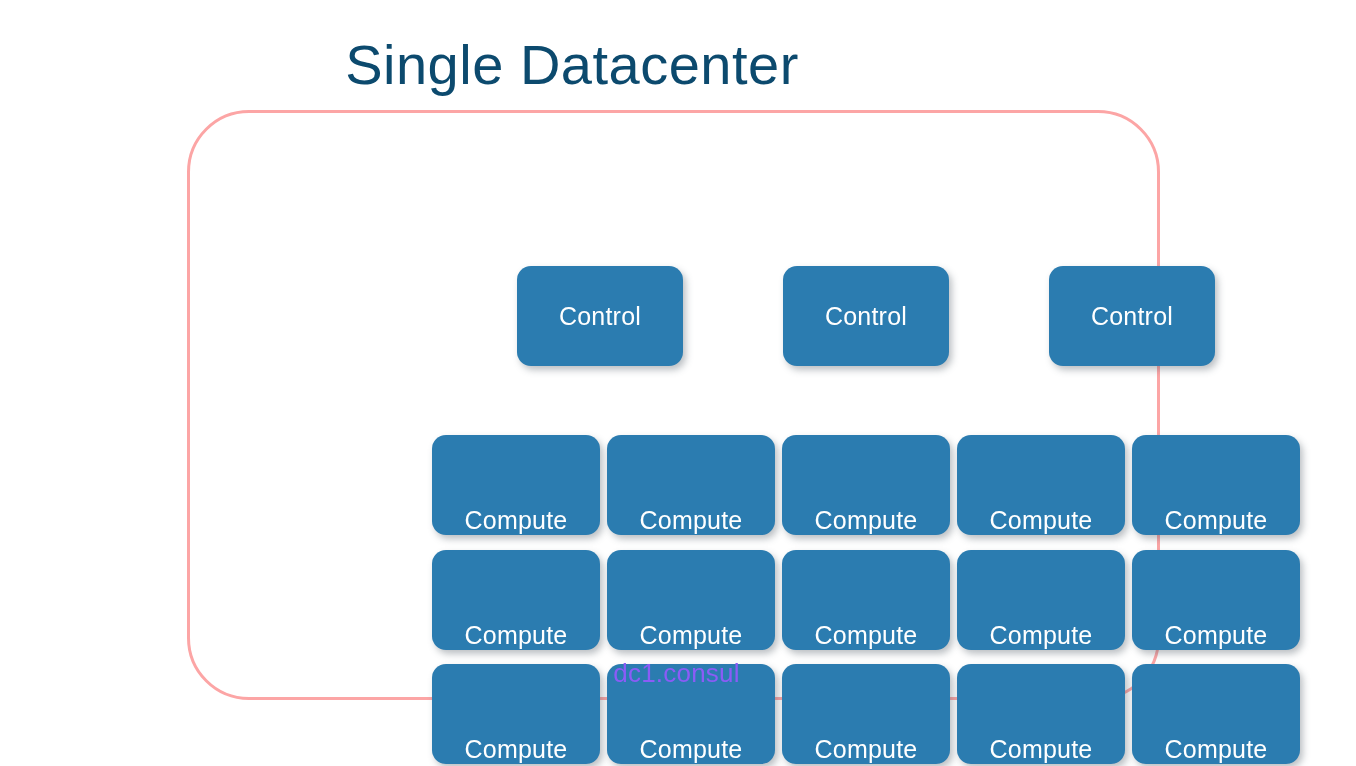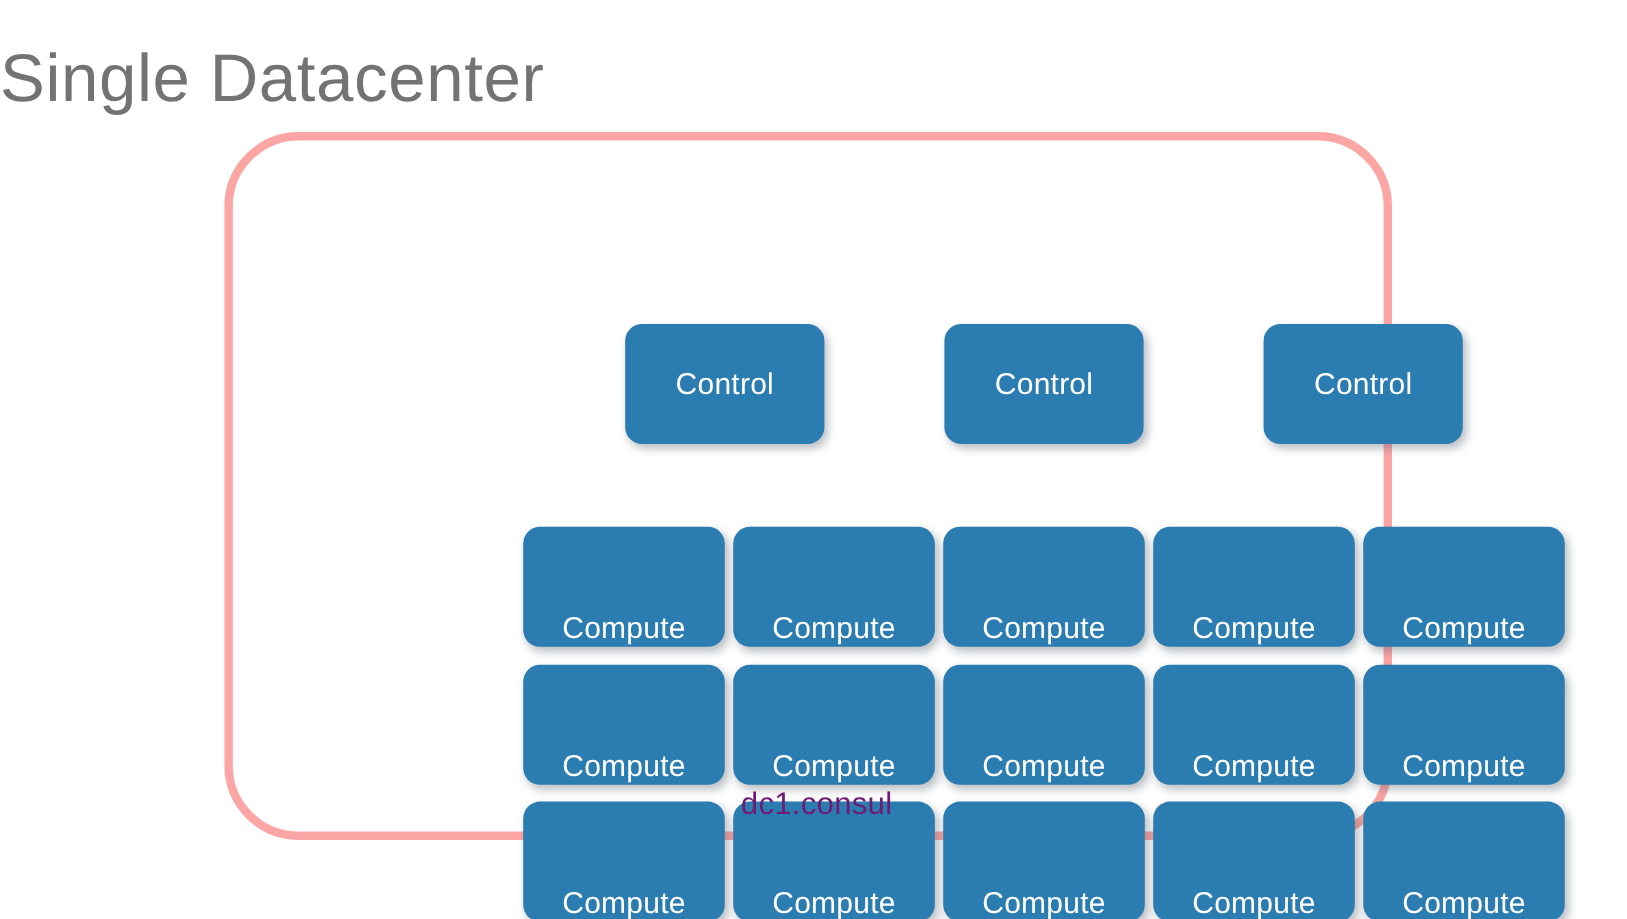--- a/index.html
+++ b/index.html
@@ -21,53 +21,53 @@
     height: 766px;
     background: #ffffff;
   }
 
   
   .slide-title {
     position: absolute;
     left: 0;
     top: 34px;
     width: 1144px;
-    text-align: left;
+    text-align: center;
     font-family: "Liberation Sans", sans-serif;
     font-weight: 300;
     font-size: 56px;
     letter-spacing: 0.5px;
-    color: #737373;
+    color: #0c4a6e;
     line-height: 1.1;
     white-space: nowrap;
   }
 
   
   .datacenter {
     position: absolute;
     left: 187px;
     top: 110px;
     width: 973px;
     height: 590px;
     box-sizing: border-box;
-    border: 7px solid #fca5a5;
+    border: 3px solid #fca5a5;
     border-radius: 62px;
     background: transparent;
   }
 
   .dc-label {
     position: absolute;
     left: 0;
     bottom: 8px;
     width: 973px;
     text-align: center;
     font-family: "Liberation Sans", sans-serif;
     font-weight: 300;
     font-size: 26px;
-    color: #701a75;
+    color: #8b5cf6;
     letter-spacing: 0.2px;
     white-space: nowrap;
   }
 
   
   .node {
     position: absolute;
     box-sizing: border-box;
     background: #2b7cb0;
     border-radius: 14px;

